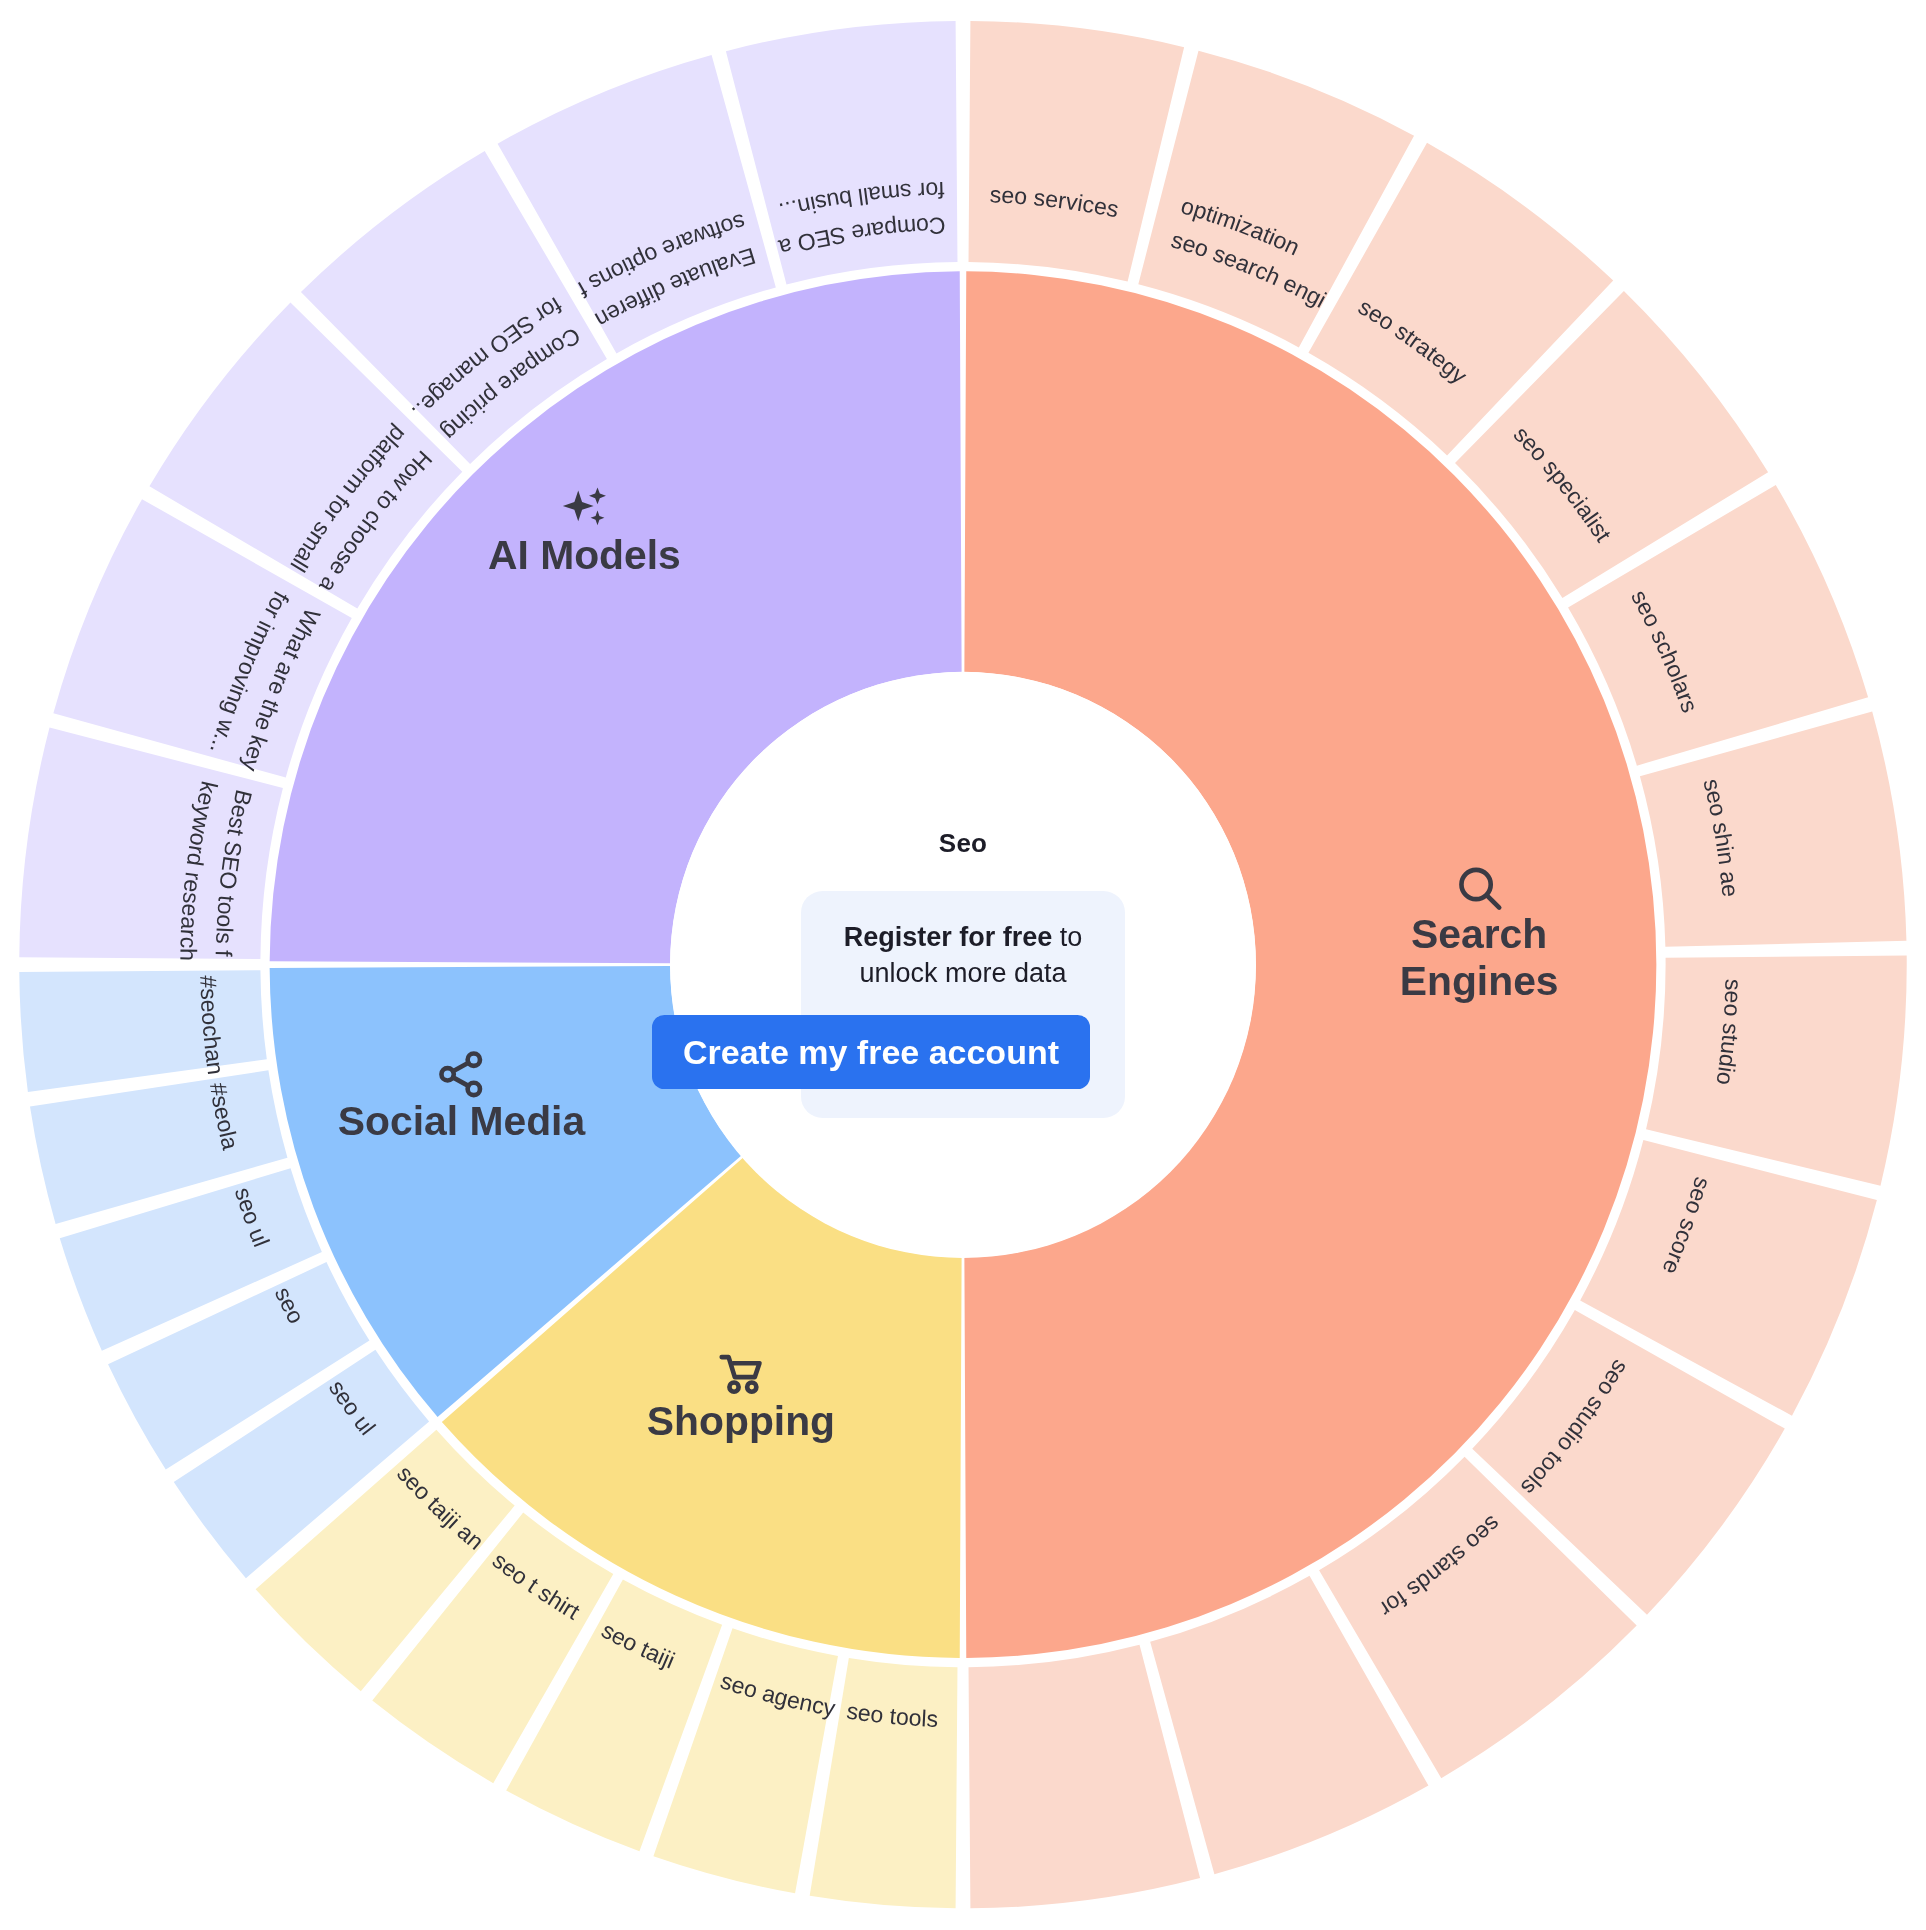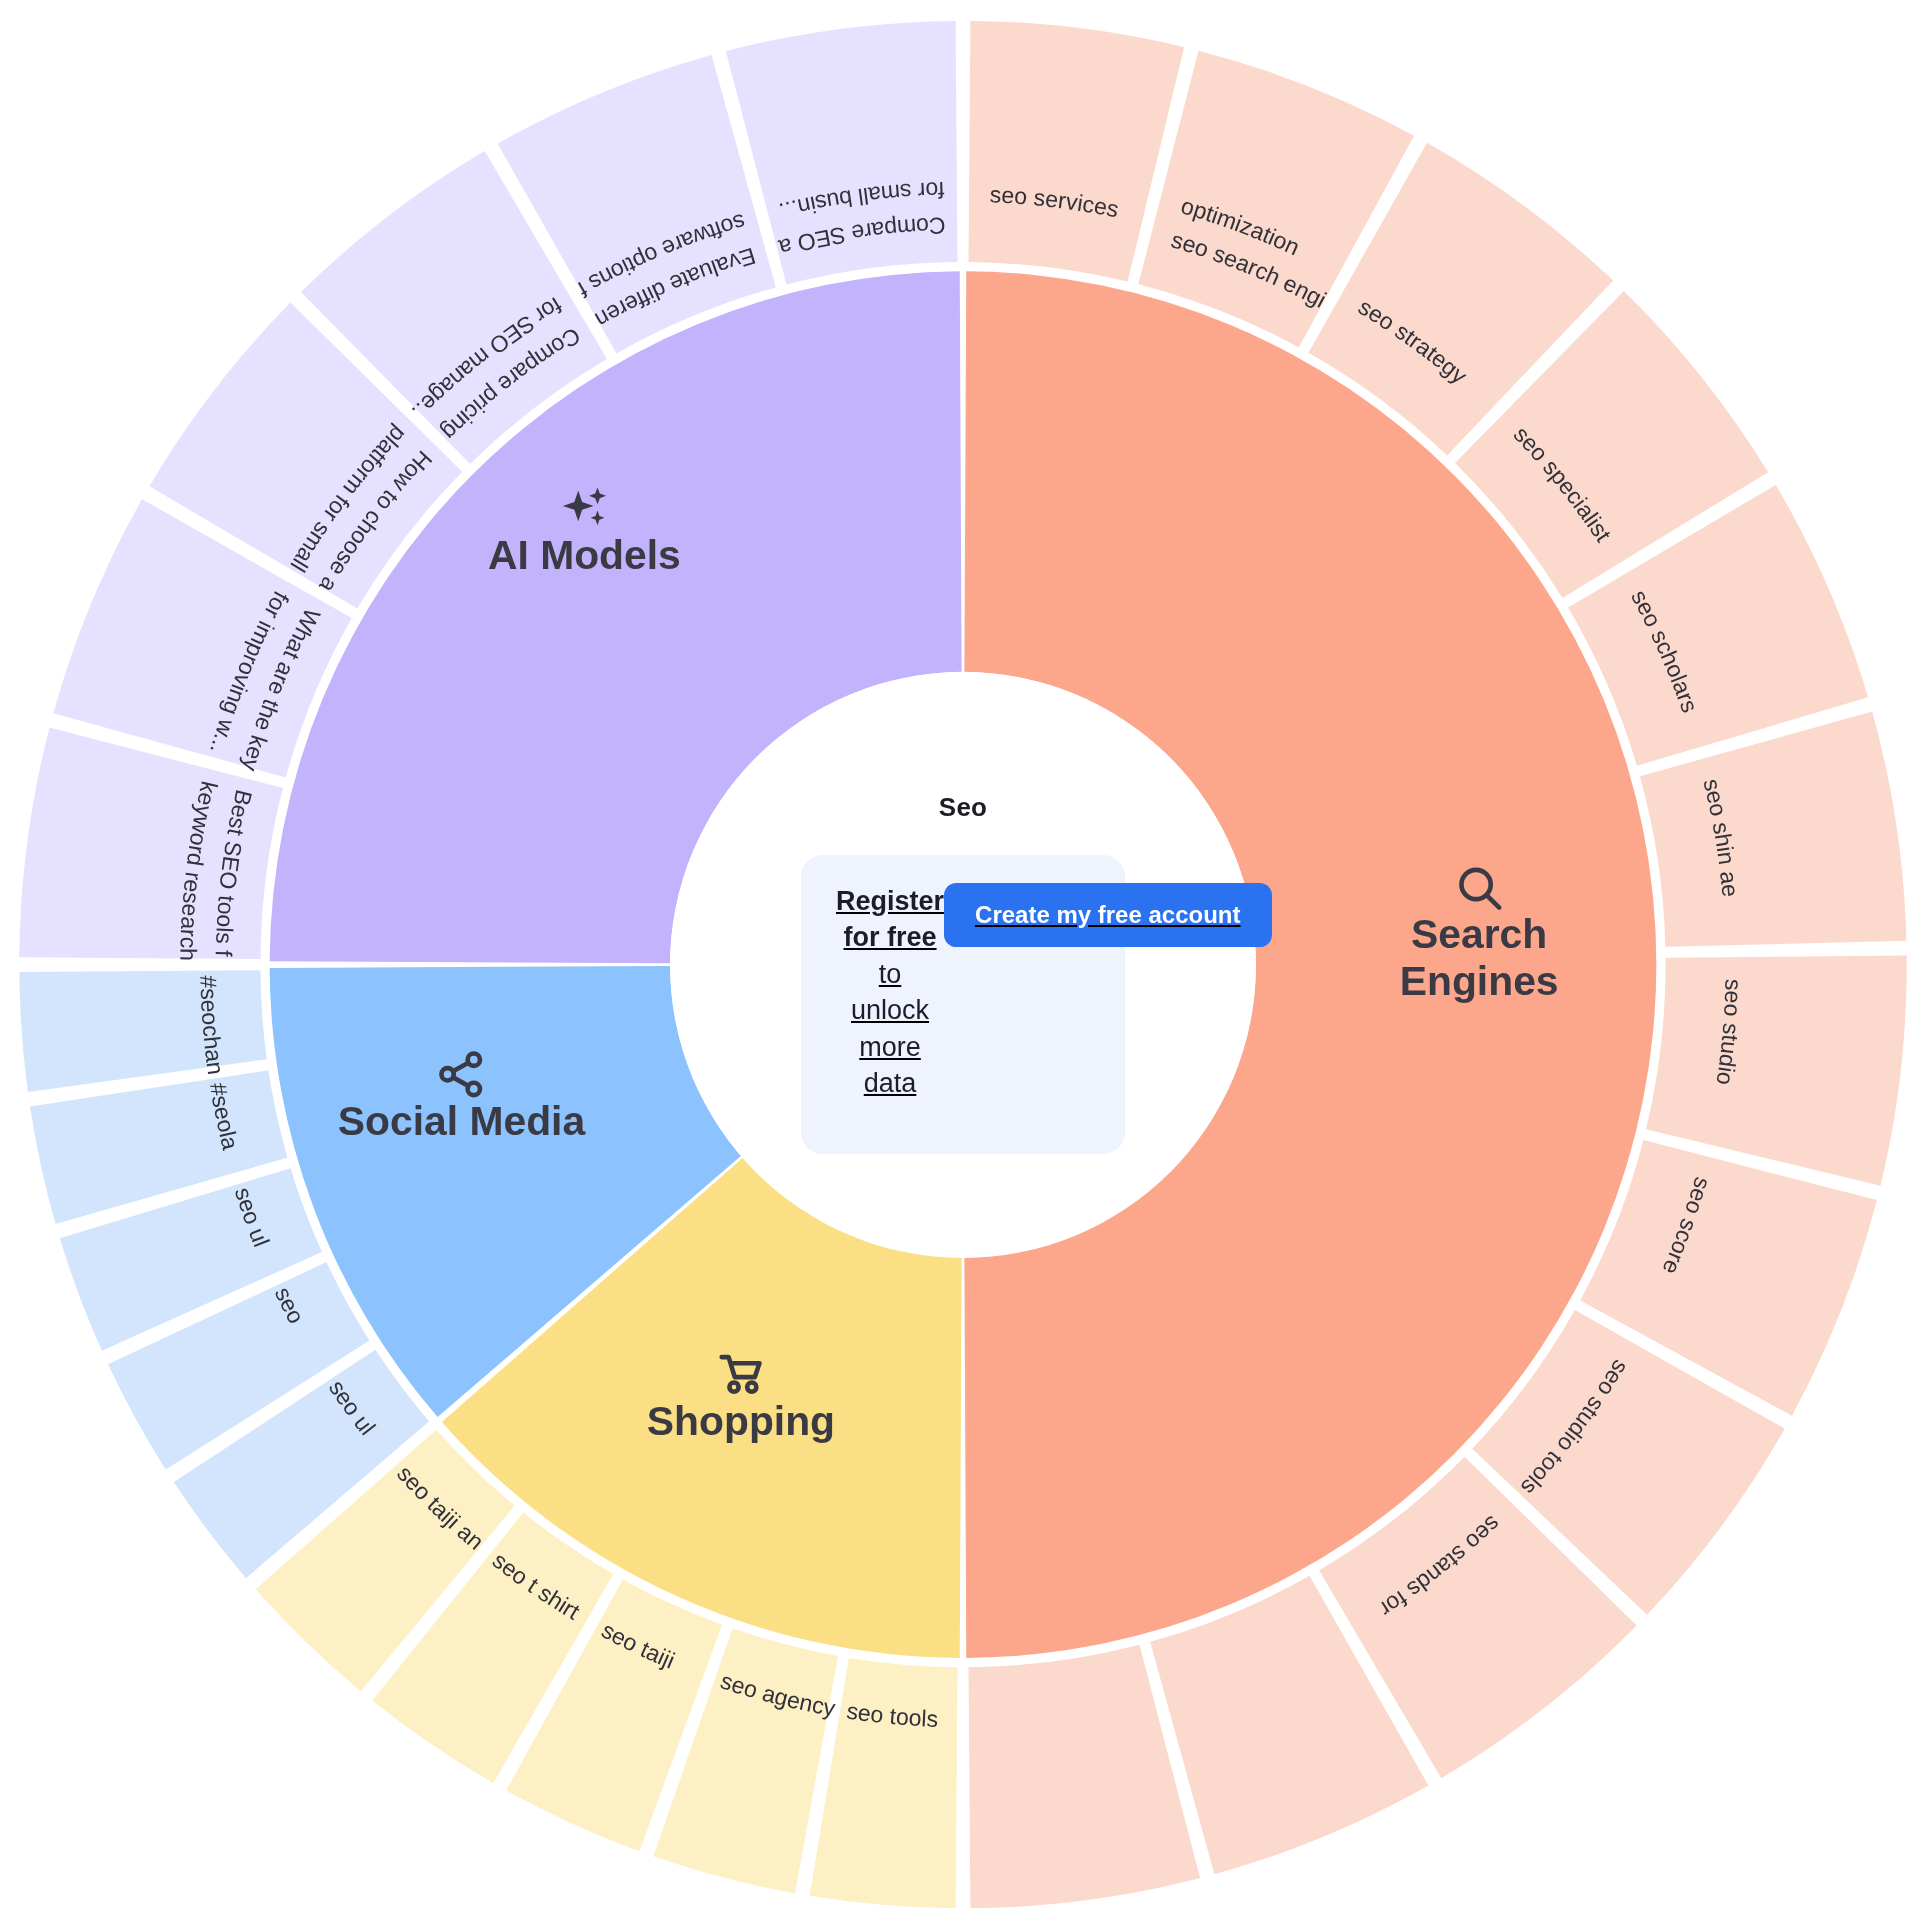--- a/index.html
+++ b/index.html
@@ -72,44 +72,43 @@
     font-weight: 700;
     color: #1d1d28;
     letter-spacing: 0.2px;
     margin-bottom: 32px;
   }
   #register-card {
     background: #eef3fd;
     border-radius: 21.6px;
     padding: 28px 35px 29px 35px;
     display: flex;
-    flex-direction: row;
-    align-items: flex-start;
+    flex-direction: column;
+    align-items: flex-end;
     width: 324px;
     box-sizing: border-box;
-    text-decoration: underline;
   }
   #register-text {
     font-size: 27px;
     line-height: 1.35;
     color: #1d1d28;
     text-align: center;
     margin-bottom: 23px;
     font-weight: 400;
   }
   #register-text .strong {
     font-weight: 700;
   }
   #cta-button {
     background: #2a72ef;
     color: #ffffff;
     border: none;
     border-radius: 12.3px;
     font-family: "Liberation Sans", sans-serif;
-    font-size: 24px;
+    font-size: 34px;
     font-weight: 700;
     padding: 20px 31px;
     cursor: pointer;
     white-space: nowrap;
     line-height: 1;
   }
 </style>
 </head>
 <body>
 

